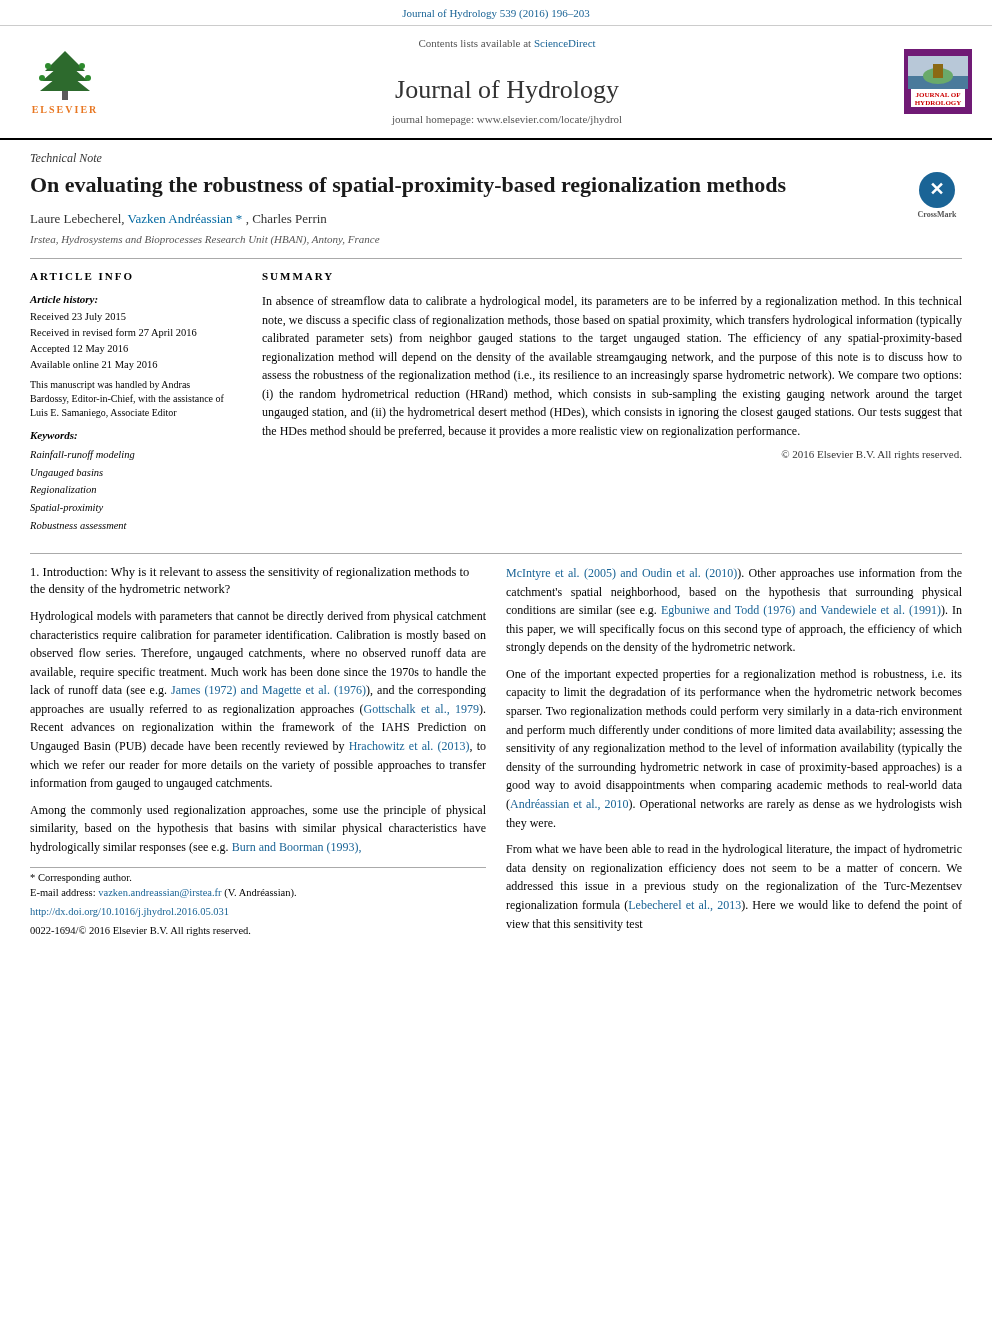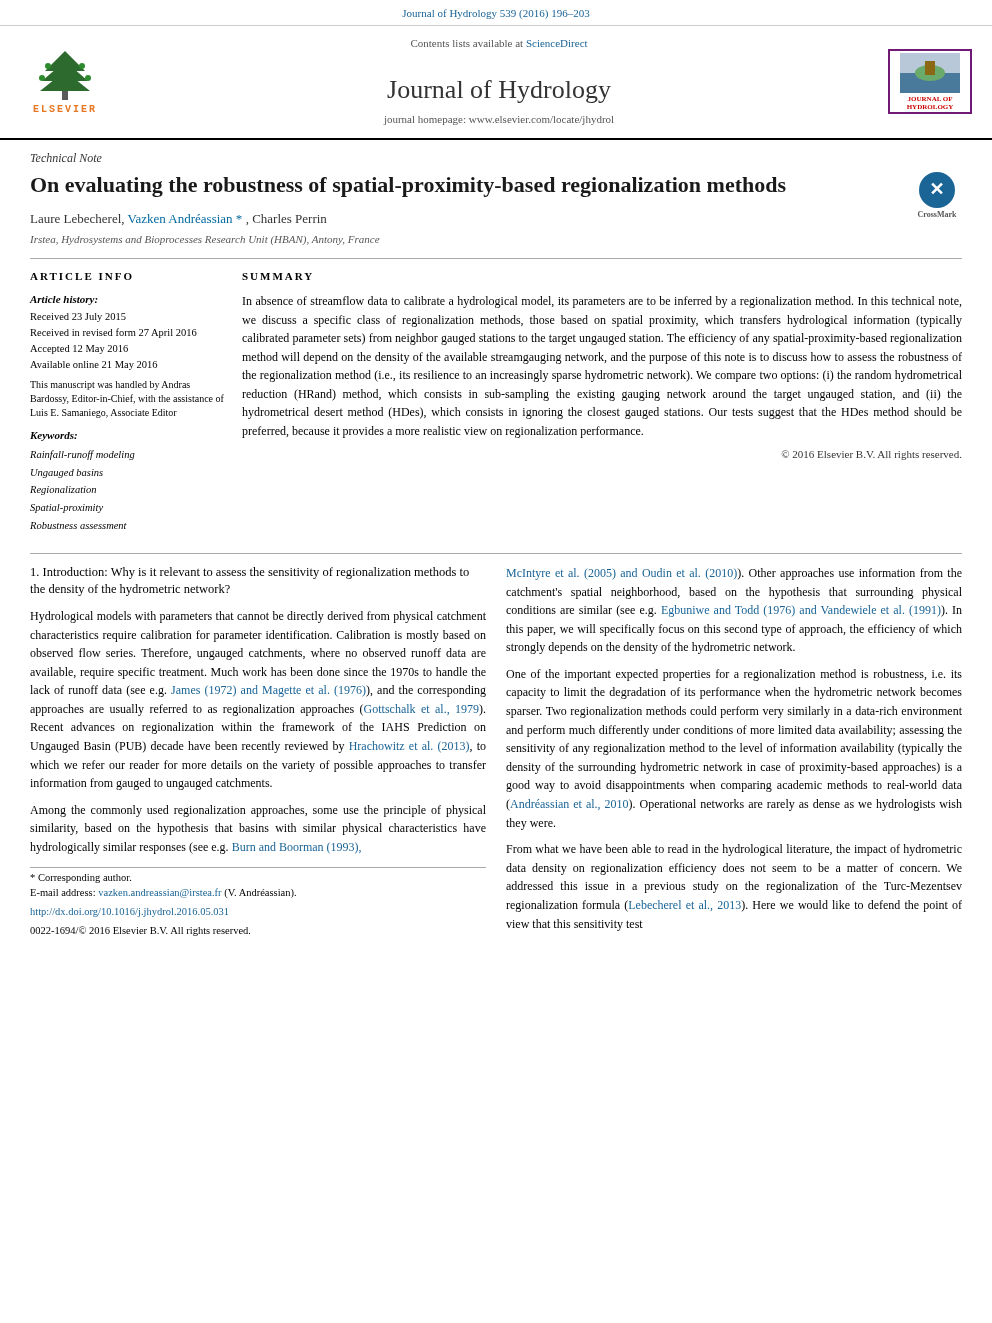--- a/index.html
+++ b/index.html
@@ -25,21 +25,20 @@
       padding: 10px 20px;
       border-bottom: 2px solid #000;
       position: relative;
     }
     .elsevier-logo {
       display: flex;
       flex-direction: column;
       align-items: center;
       width: 90px;
       flex-shrink: 0;
-      font-family: Liberation Mono, monospace;
     }
     .elsevier-tree {
       width: 70px;
       height: 55px;
     }
     .elsevier-text {
       font-size: 10px;
       font-weight: bold;
       color: #e87722;
       letter-spacing: 2px;
@@ -63,23 +62,23 @@
       font-weight: normal;
       color: #333;
       font-family: Georgia, serif;
       margin-bottom: 4px;
     }
     .journal-homepage {
       font-size: 11px;
       color: #555;
     }
     .journal-logo-box {
-      width: 84px;
+      width: 68px;
       height: 65px;
-      border: 2px solid #701a75;
+      border: 7px solid #701a75;
       display: flex;
       flex-direction: column;
       align-items: center;
       justify-content: center;
       font-size: 7px;
       color: #333;
       flex-shrink: 0;
     }
     .journal-logo-box .logo-title {
       font-size: 7px;
@@ -158,21 +157,21 @@
       color: #555;
       margin-bottom: 4px;
     }
     .divider {
       border: none;
       border-top: 1px solid #aaa;
       margin: 10px 0;
     }
     .two-col {
       display: flex;
-      gap: 12px;
+      gap: 32px;
     }
     .article-info {
       width: 200px;
       flex-shrink: 0;
     }
     .article-info h3 {
       font-size: 11px;
       font-weight: bold;
       letter-spacing: 2px;
       text-transform: uppercase;

